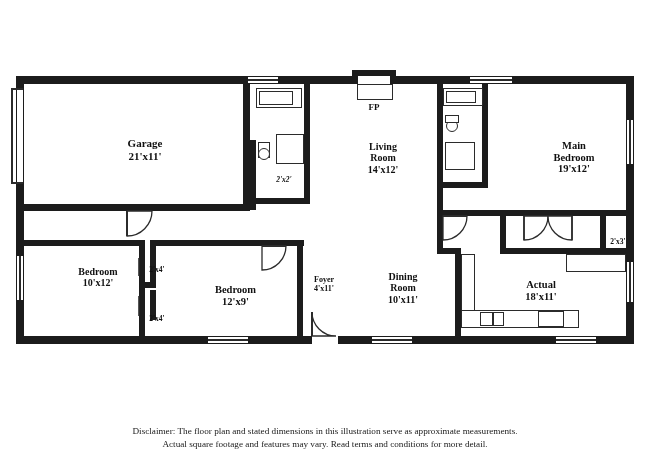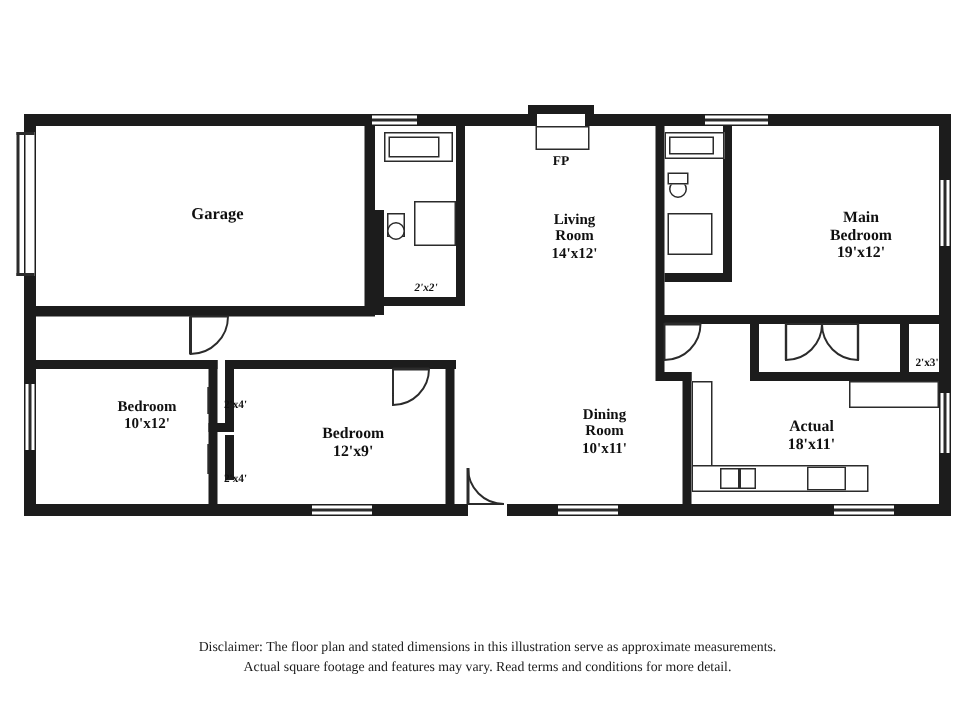--- a/index.html
+++ b/index.html
@@ -204,20 +204,21 @@
       <line x1="524" y1="216" x2="524" y2="240" stroke-width="1.6"></line>
       <line x1="572" y1="216" x2="572" y2="240" stroke-width="1.6"></line>
 
       <line x1="139" y1="258" x2="139" y2="276" stroke-width="1.6"></line>
       <line x1="139" y1="296" x2="139" y2="316" stroke-width="1.6"></line>
     </g>
   </svg>
 
   <div class="label" style="left:60px; top:125px; width:170px; font-size:11px;">
     <span>Garage</span>
+    <span class="dim">21'x11'</span>
   </div>
 
   <div class="label" style="left:338px; top:130px; width:90px; font-size:10px;">
     <span>Living
 Room</span>
     <span class="dim">14'x12'</span>
   </div>
 
   <div class="label" style="left:524px; top:128px; width:100px; font-size:10.5px;">
     <span>Main
@@ -228,34 +229,38 @@
   <div class="label" style="left:53px; top:255px; width:90px; font-size:10px;">
     <span>Bedroom</span>
     <span class="dim">10'x12'</span>
   </div>
 
   <div class="label" style="left:188px; top:272px; width:95px; font-size:10.5px;">
     <span>Bedroom</span>
     <span class="dim">12'x9'</span>
   </div>
 
+  <div class="label" style="left:300px; top:267px; width:48px; font-size:8px;">
+    <span>Foyer</span>
+    <span class="dim">4'x11'</span>
+  </div>
 
   <div class="label" style="left:360px; top:260px; width:86px; font-size:10px;">
     <span>Dining
 Room</span>
     <span class="dim">10'x11'</span>
   </div>
 
   <div class="label" style="left:495px; top:267px; width:92px; font-size:10.5px;">
     <span>Actual</span>
     <span class="dim">18'x11'</span>
   </div>
 
 
-  <div class="label" style="left:264px; top:180px; width:40px; font-size:7.5px;font-style:italic;">
+  <div class="label" style="left:264px; top:168px; width:40px; font-size:7.5px;font-style:italic;">
     <span class="dim">2'x2'</span>
   </div>
 
   <div class="label" style="left:138px; top:258px; width:38px; font-size:7.5px;">
     <span class="dim">2'x4'</span>
   </div>
 
   <div class="label" style="left:138px; top:307px; width:38px; font-size:7.5px;">
     <span class="dim">2'x4'</span>
   </div>

